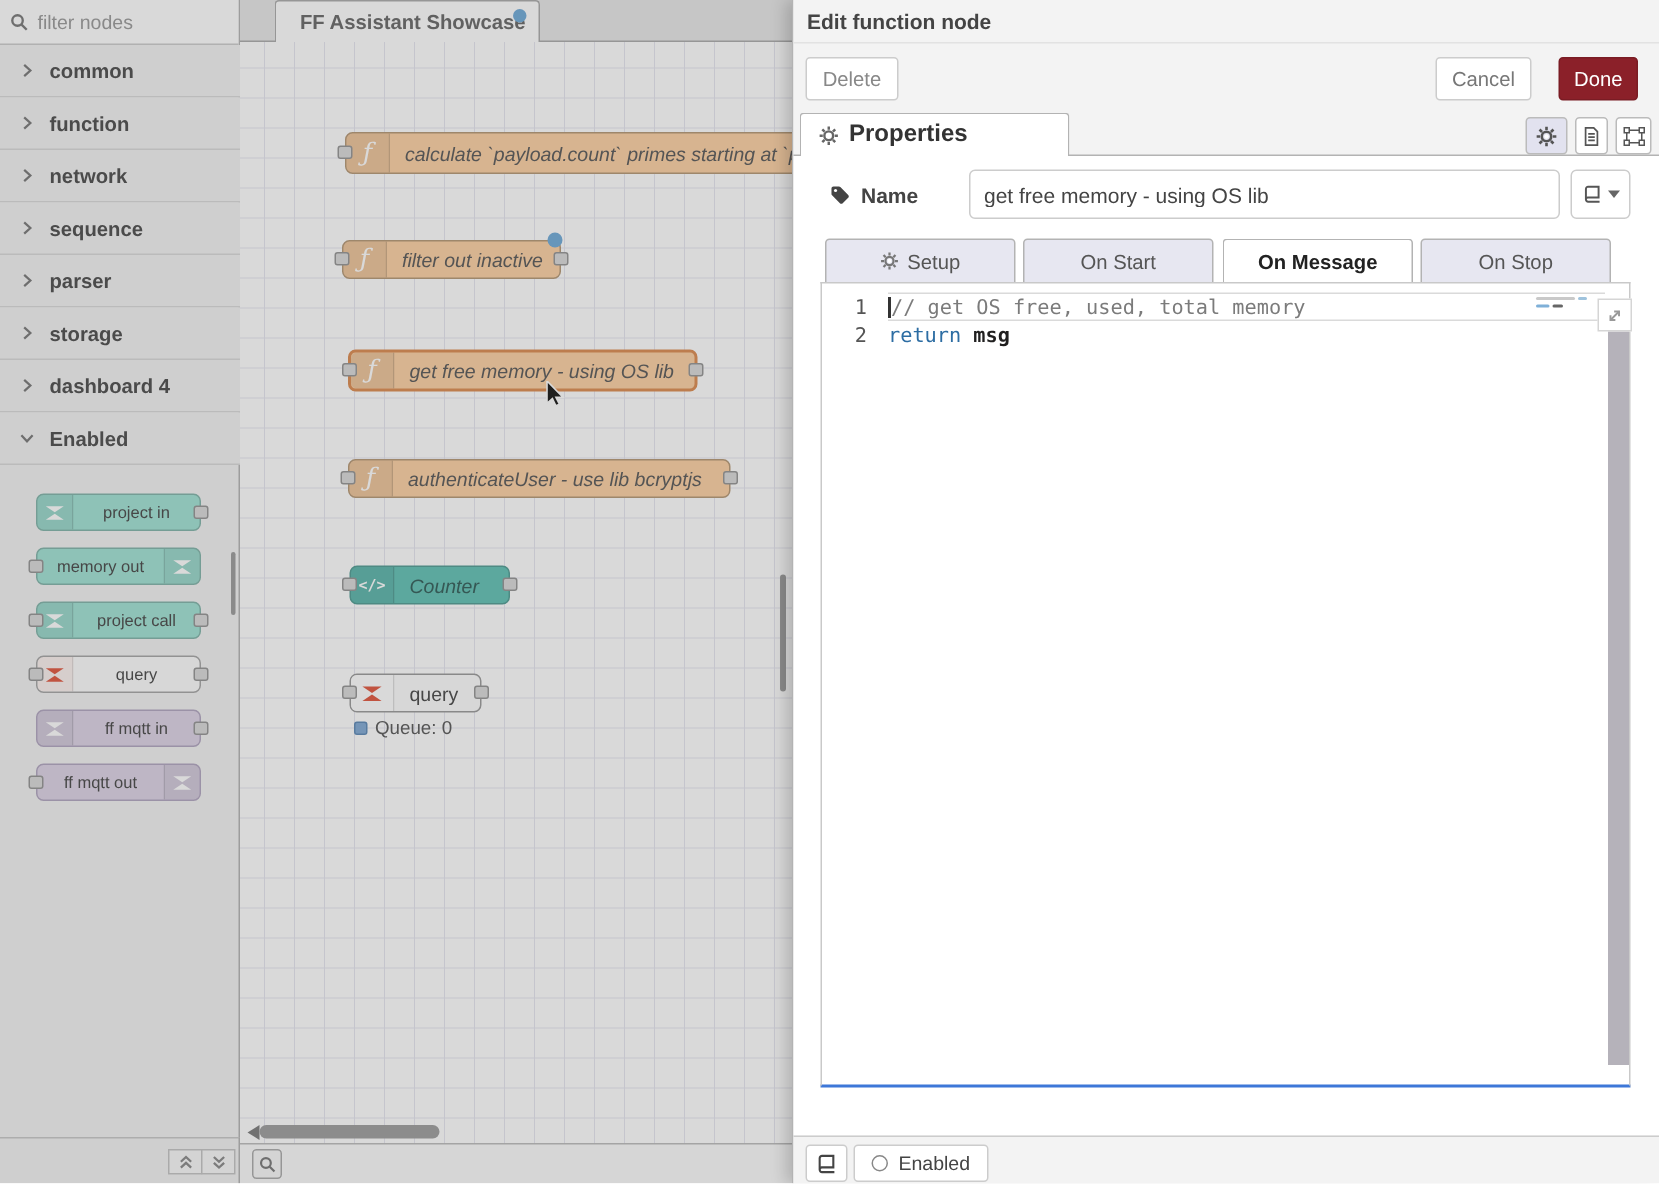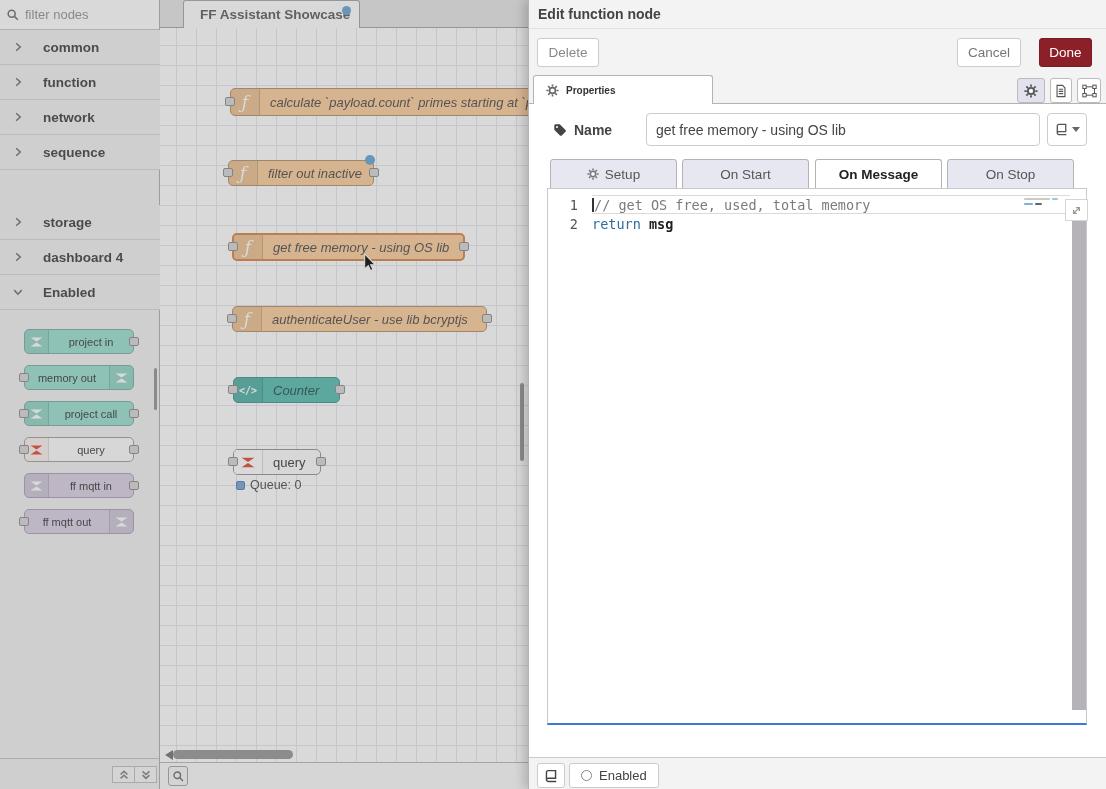--- a/index.html
+++ b/index.html
@@ -9,21 +9,21 @@
 
   
   #workspace { position:absolute; left:0; top:0; width:528px; height:789px; }
   #shade { position:absolute; left:0; top:0; width:528px; height:789px; background:rgba(80,80,80,0.22); z-index:40; pointer-events:none; }
 
   
   #palette { position:absolute; left:0; top:0; width:160px; height:758px; background:#f3f3f3; border-right:1px solid #b3b3b3; }
   #filter-row { position:absolute; left:0; top:0; width:100%; height:30px; background:#fff; border-bottom:1px solid #ccc; display:flex; align-items:center; padding:0 6px; gap:5px; color:#999; }
   #filter-row input { border:none; outline:none; background:transparent; font-size:13px; color:#777; width:118px; font-family:"Liberation Sans",sans-serif; }
   #filter-row input::placeholder { color:#999; }
-  .cat-row { position:absolute; left:0; width:160px; height:35px; border-bottom:1px solid #d9d9d9; display:flex; align-items:center; gap:19px; padding-left:12px; background:#f3f3f3; cursor:pointer; }
+  .cat-row { position:absolute; left:0; width:160px; height:35px; border-bottom:1px solid #d9d9d9; display:flex; align-items:center; gap:9px; padding-left:12px; background:#f3f3f3; cursor:pointer; }
   .cat-row .cat-label { font-size:13.5px; font-weight:700; color:#4a4a4a; }
   .chev { color:#777; display:inline-flex; }
   .pal-node { position:absolute; width:110px; height:25px; border-radius:5px; display:flex; align-items:center; cursor:move; }
   .pal-node .pn-icon { width:24px; align-self:stretch; display:flex; align-items:center; justify-content:center; background:rgba(0,0,0,0.05); }
   .pal-node.dir-in .pn-icon { border-right:1px solid rgba(0,0,0,0.12); border-radius:4px 0 0 4px; }
   .pal-node.dir-out { flex-direction:row-reverse; }
   .pal-node.dir-out .pn-icon { border-left:1px solid rgba(0,0,0,0.12); border-radius:0 4px 4px 0; }
   .pal-node .pn-label { flex:1; text-align:center; font-size:11px; color:#444; white-space:nowrap; }
   .pal-node.teal { background:#9fe2d4; border:1px solid #7fb3a8; }
   .pal-node.white { background:#fdfdfd; border:1px solid #a5a5a5; }
@@ -69,21 +69,21 @@
   
   #tray { position:absolute; left:528px; top:0; width:578px; height:789px; background:#fff; border-left:1px solid #b3b3b3; box-shadow:-4px 0 10px rgba(0,0,0,0.18); z-index:50; }
   #tray-header { position:absolute; left:0; top:0; width:100%; height:104px; background:#f3f3f3; border-bottom:1px solid #b3b3b3; }
   #tray-title { position:absolute; left:9px; top:0; height:28px; line-height:28px; font-size:14px; font-weight:700; color:#444; }
   #tray-title-sep { position:absolute; left:0; top:28px; width:100%; height:1px; background:#e2e2e2; }
   .tray-btn { position:absolute; top:38px; height:29px; border-radius:3px; border:1px solid #ccc; background:#fff; font-size:13.5px; color:#888; display:flex; align-items:center; justify-content:center; cursor:pointer; font-family:"Liberation Sans",sans-serif; }
   #btn-delete { left:8px; width:62px; }
   #btn-cancel { left:428px; width:64px; color:#777; }
   #btn-done { left:510px; width:53px; background:#8B2029; border-color:#7a1c24; color:#fff; font-weight:500; }
   #properties-tab { position:absolute; left:4px; top:75px; width:180px; height:29px; background:#fff; border:1px solid #b3b3b3; border-bottom:none; border-radius:3px 3px 0 0; display:flex; align-items:center; gap:7px; padding-left:12px; cursor:pointer; z-index:2; }
-  #properties-tab .pt-label { font-size:10px; font-weight:700; color:#333; }
+  #properties-tab .pt-label { font-size:16px; font-weight:700; color:#333; }
   .hdr-iconbtn { position:absolute; top:78px; height:25px; border:1px solid #bbb; border-radius:3px; background:#fff; display:flex; align-items:center; justify-content:center; color:#555; cursor:pointer; }
   #btn-gear { left:488px; width:28px; background:#e2e2ef; }
   #btn-doc { left:521px; width:22px; }
   #btn-appearance { left:548px; width:24px; }
 
   #tray-body { position:absolute; left:0; top:104px; width:100%; height:653px; background:#fff; }
   #name-row { position:absolute; left:0; top:9px; width:100%; height:16px; }
   #name-label { position:absolute; left:24px; top:0; height:33px; display:flex; align-items:center; gap:7px; font-size:14px; font-weight:600; color:#444; }
   #name-input { position:absolute; left:117px; top:0; width:394px; height:33px; border:1px solid #ccc; border-radius:4px; padding:0 9px; font-size:14px; color:#444; outline:none; font-family:"Liberation Sans",sans-serif; }
   #name-dd-btn { position:absolute; left:518px; top:0; width:40px; height:33px; border:1px solid #ccc; border-radius:4px; background:#fff; display:flex; align-items:center; justify-content:center; gap:4px; color:#555; cursor:pointer; }
@@ -221,20 +221,28 @@
         <span class="cat-label">network</span>
       </div>
       <div class="cat-row" style="top:135px">
         <span class="chev">
             <svg width="12" height="12" viewBox="0 0 16 16">
               <use href="#i-chev-right"></use>
             </svg>
           </span>
         <span class="cat-label">sequence</span>
       </div>
+      <div class="cat-row" style="top:170px">
+        <span class="chev">
+            <svg width="12" height="12" viewBox="0 0 16 16">
+              <use href="#i-chev-right"></use>
+            </svg>
+          </span>
+        <span class="cat-label">parser</span>
+      </div>
       <div class="cat-row" style="top:205px">
         <span class="chev">
             <svg width="12" height="12" viewBox="0 0 16 16">
               <use href="#i-chev-right"></use>
             </svg>
           </span>
         <span class="cat-label">storage</span>
       </div>
       <div class="cat-row" style="top:240px">
         <span class="chev">

